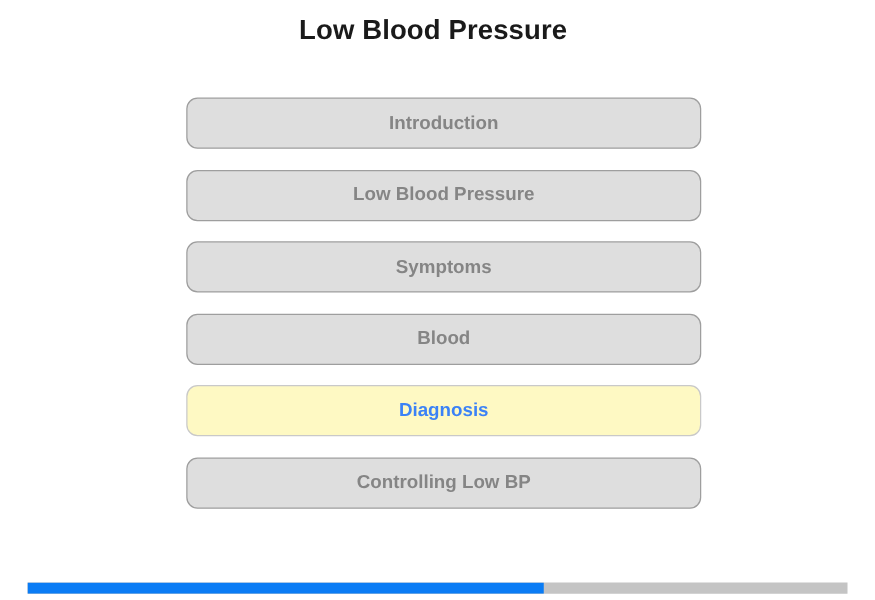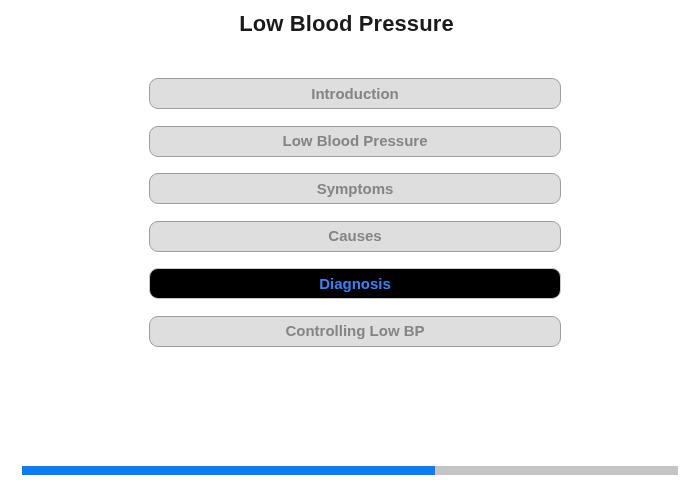--- a/index.html
+++ b/index.html
@@ -33,39 +33,39 @@
   .menu {
     position: absolute;
     top: 78px;
     left: 149px;
     width: 412px;
   }
   .menu-button {
     display: block;
     box-sizing: border-box;
     width: 412px;
-    height: 31px;
+    height: 41px;
     margin: 0 0 16.5px 0;
     padding: 0;
     border: 1.5px solid #9e9e9e;
     border-radius: 9px;
     background: #dedede;
     color: #858585;
     font-family: "Liberation Sans", sans-serif;
     font-size: 15px;
     font-weight: bold;
     line-height: 28px;
     text-align: center;
     cursor: pointer;
     outline: none;
     white-space: nowrap;
     overflow: hidden;
   }
   .menu-button.is-active {
-    background: #000000;
+    background: #fef9c3;
     border-color: #c9c9c9;
     color: #3b82f6;
   }
 
   
   .progress-track {
     position: absolute;
     left: 22px;
     top: 466px;
     width: 656px;
@@ -80,20 +80,20 @@
 </style>
 </head>
 <body>
 
 <div class="page-title">Low Blood Pressure</div>
 
 <div class="menu">
     <button class="menu-button">Introduction</button>
     <button class="menu-button">Low Blood Pressure</button>
     <button class="menu-button">Symptoms</button>
-    <button class="menu-button">Causes</button>
+    <button class="menu-button">Blood</button>
     <button class="menu-button is-active">Diagnosis</button>
     <button class="menu-button">Controlling Low BP</button>
   </div>
 
 <div class="progress-track">
   <div class="progress-fill" style="width: 63%;"></div>
 </div>
 
 </body></html>

